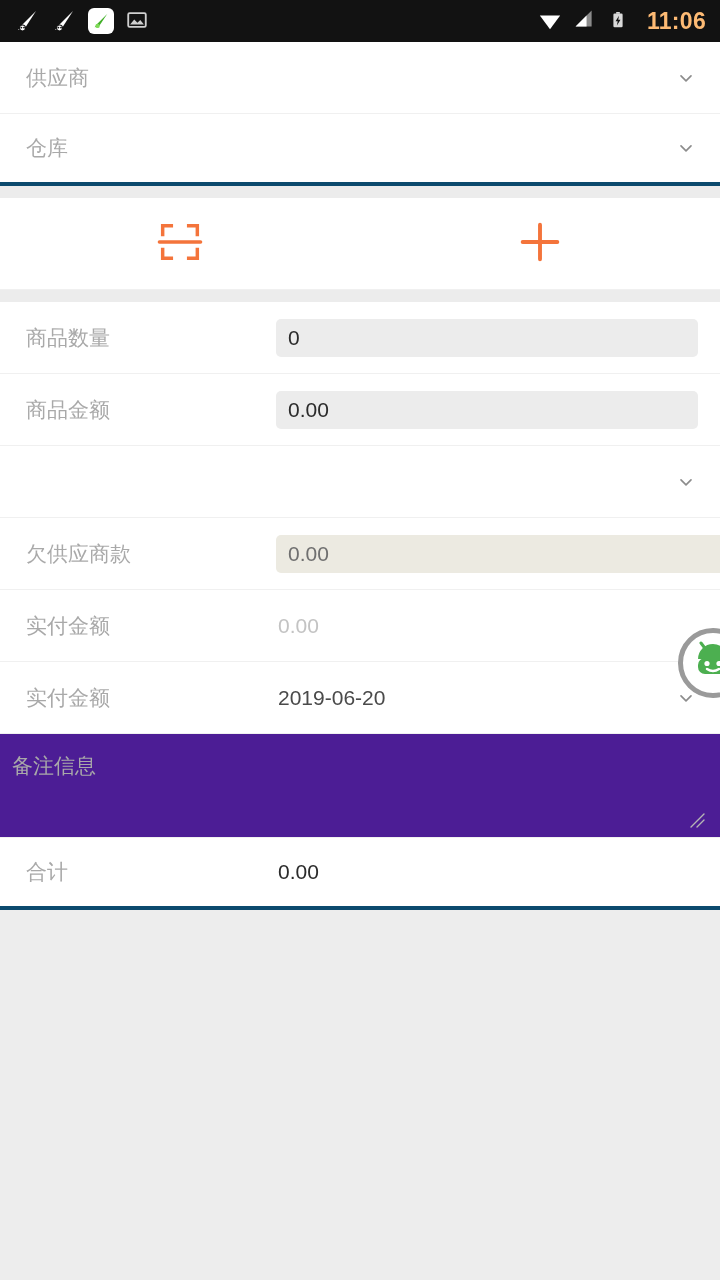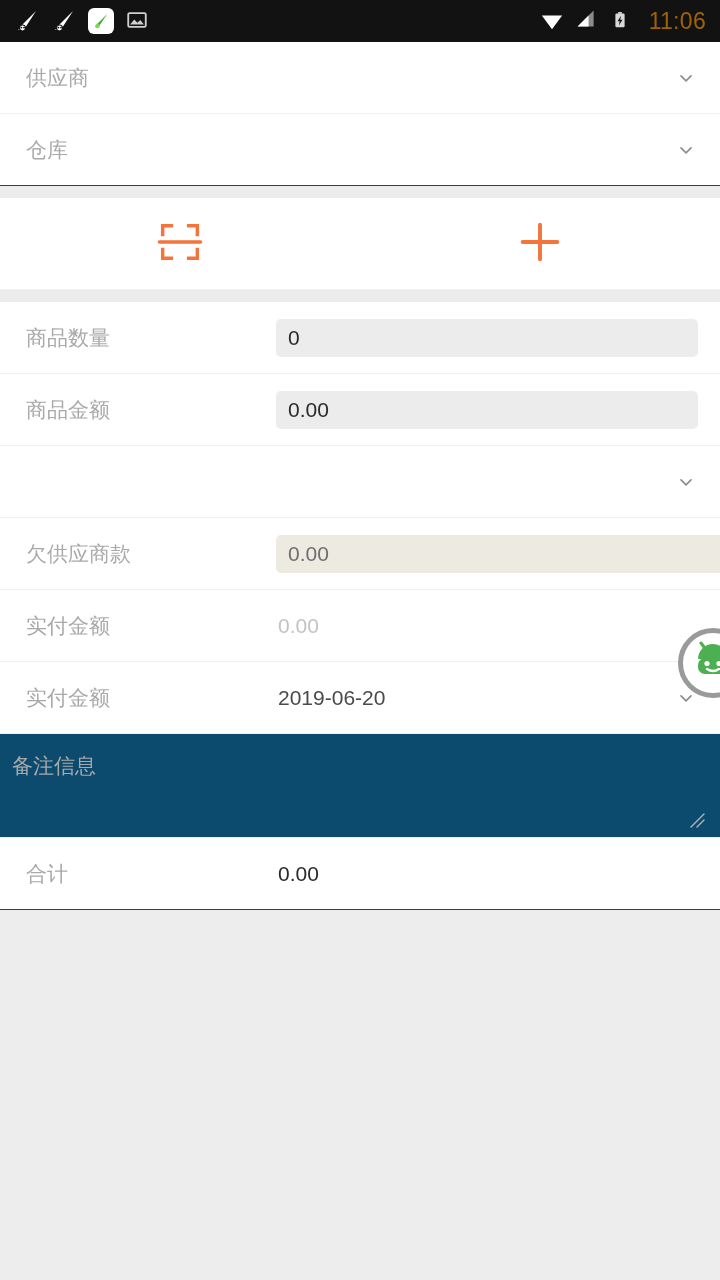--- a/index.html
+++ b/index.html
@@ -19,22 +19,22 @@
     color: #ffffff;
   }
   .sb-left { display: flex; align-items: center; gap: 11px; }
   .sb-right { margin-left: auto; display: flex; align-items: center; gap: 9px; }
   .sb-ico { width: 26px; height: 26px; display: block; }
   .sb-ico-chip {
     width: 26px; height: 26px; border-radius: 6px; background: #fff;
     display: flex; align-items: center; justify-content: center;
   }
   .sb-time {
-    font-size: 23px; color: #a16207; letter-spacing: .3px;
-    margin-left: 4px; font-weight: 400;
+    font-size: 23px; color: #fdba74; letter-spacing: .3px;
+    margin-left: 4px; font-weight: 700;
   }
 
   
   .appbar {
     height: 64px; width: 100%;
     background: #e85c22;
     display: flex; align-items: center;
     padding: 0 22px 0 14px;
   }
   .back-btn {
@@ -57,21 +57,21 @@
 
   .row {
     position: relative;
     min-height: 64px;
     display: flex; align-items: center;
     padding: 0 22px 0 26px;
     border-bottom: 1px solid #f0f0f0;
     background: #ffffff;
   }
   .row-tall { min-height: 72px; }
-  .row:last-child { border-bottom: 1px solid #0c4a6e; }
+  .row:last-child { border-bottom: 4px solid #0c4a6e; }
 
   .label {
     font-size: 21px; color: #a9a9a9;
     min-width: 0; flex: 0 0 auto;
     white-space: nowrap;
   }
   .label-w { width: 250px; }
 
   .chev {
     margin-left: auto; flex: 0 0 auto;
@@ -110,21 +110,21 @@
   .action-cell {
     flex: 1 1 0;
     display: flex; align-items: center; justify-content: center;
     height: 100%;
     cursor: pointer;
   }
 
   
   .remark-row {
     position: relative;
-    background: #0c4a6e;
+    background: #4c1d95;
     min-height: 104px;
     padding: 18px 22px 0 12px;
     border-bottom: 1px solid #f0f0f0;
   }
   .remark-label { font-size: 21px; color: #a9a9a9; }
   .resize-handle {
     position: absolute; right: 14px; bottom: 8px;
     width: 18px; height: 18px; cursor: nwse-resize;
   }
 

